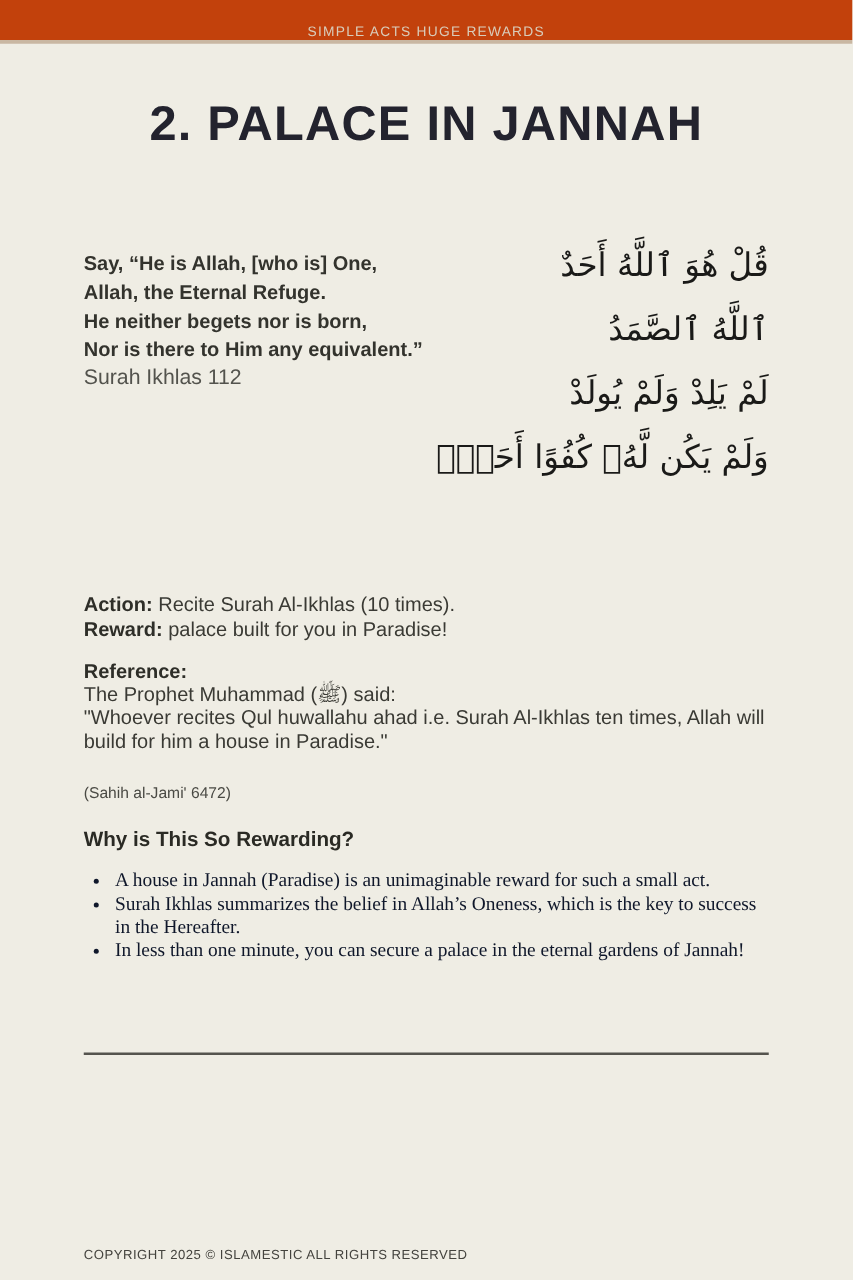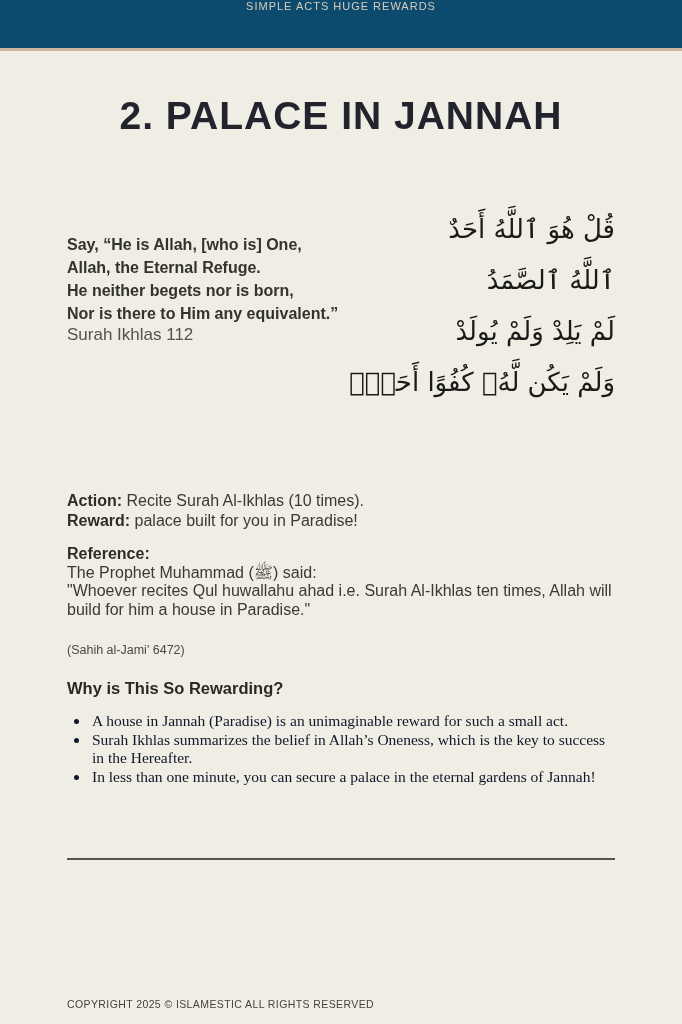--- a/index.html
+++ b/index.html
@@ -11,24 +11,24 @@
     overflow: hidden;
   }
   .page {
     position: relative;
     width: 682px;
     height: 1024px;
     background: #efede4;
   }
   
   .header-bar {
-    height: 48px;
-    background: #0c4a6e;
+    height: 32px;
+    background: #c2410c;
     display: flex;
-    align-items: flex-start;
+    align-items: flex-end;
     justify-content: center;
   }
   .header-bar .header-title {
     color: #d9ccba;
     font-size: 11px;
     letter-spacing: 1px;
     font-weight: 400;
   }
   .header-separator {
     height: 3px;
@@ -56,21 +56,20 @@
   .verse-left {
     width: 330px;
     padding-top: 12px;
   }
   .transliteration div {
     font-size: 16px;
     line-height: 22.5px;
     color: #66665f;
   }
   .translation {
-    margin-top: 17px;
   }
   .translation div {
     font-size: 16px;
     font-weight: 700;
     line-height: 23px;
     color: #33332d;
   }
   .verse-caption {
     font-size: 17px;
     color: #53534d;

